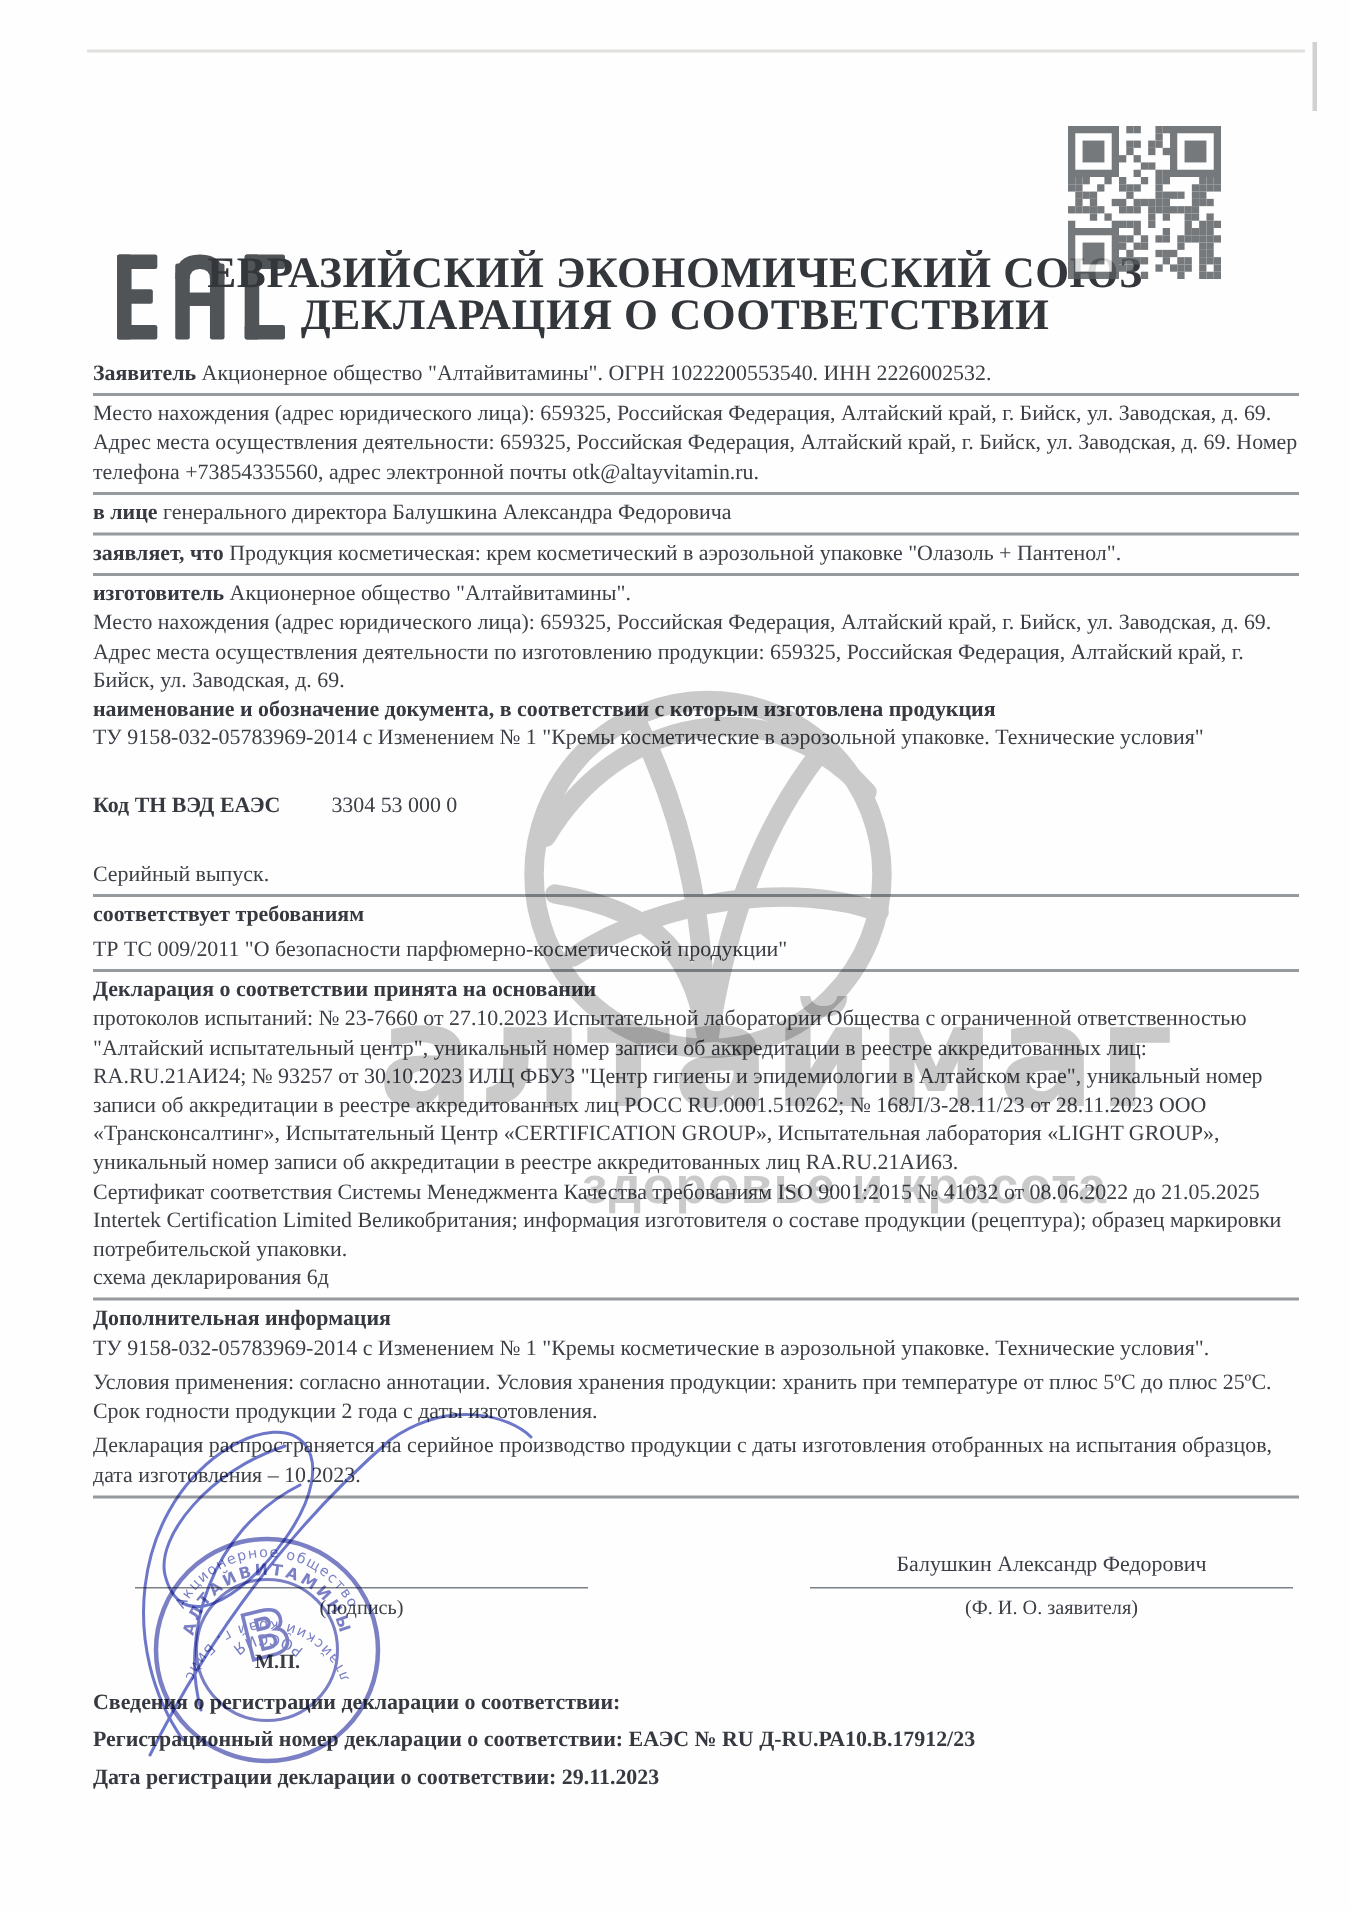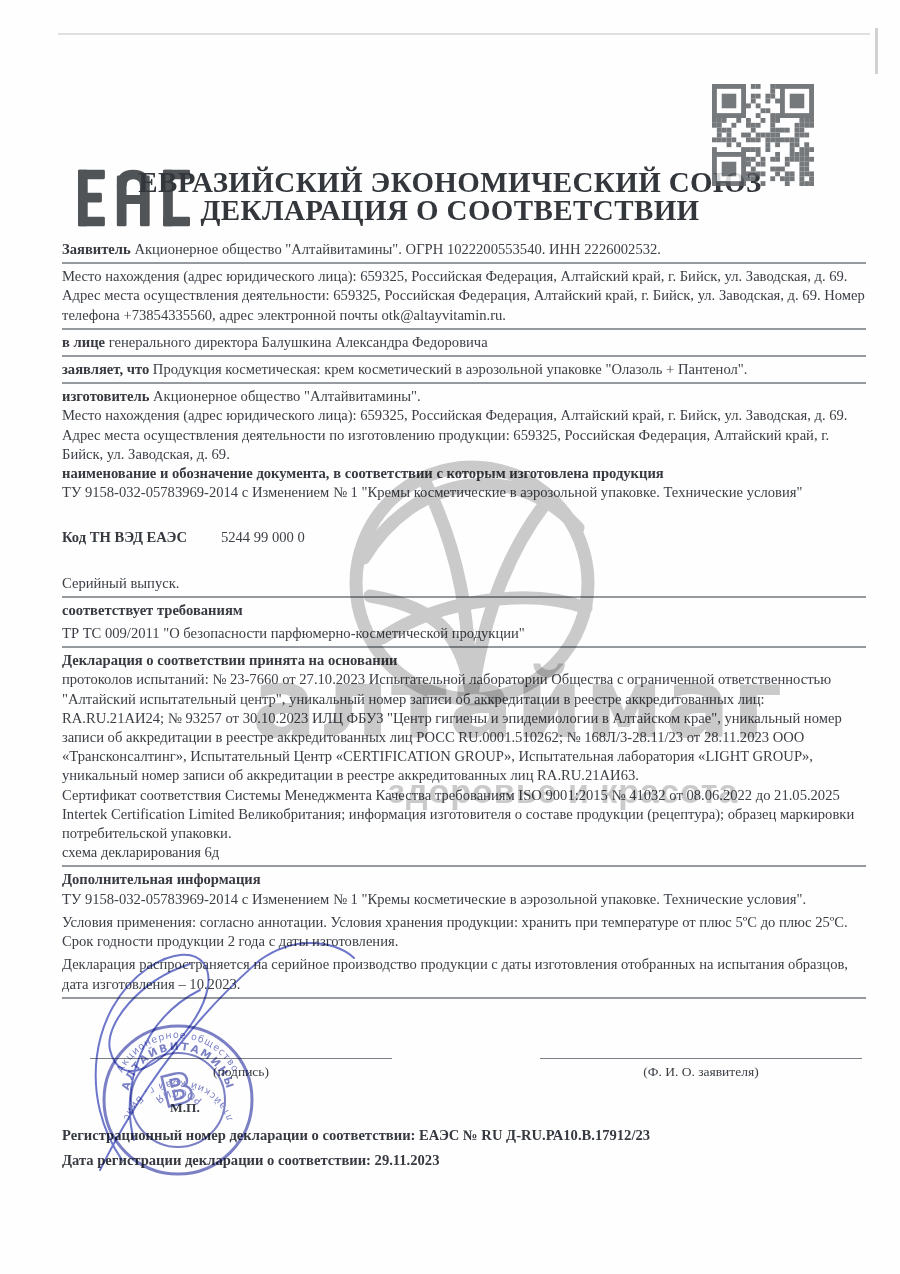--- a/index.html
+++ b/index.html
@@ -247,21 +247,21 @@
     <p><span class="b">заявляет, что</span><span> Продукция косметическая: крем косметический в аэрозольной упаковке "Олазоль + Пантенол".</span></p>
     <div class="hr"></div>
 
     <p><span class="b">изготовитель</span><span> Акционерное общество "Алтайвитамины".</span></p>
     <p>Место нахождения (адрес юридического лица): 659325, Российская Федерация, Алтайский край, г. Бийск, ул. Заводская, д. 69. Адрес места осуществления деятельности по изготовлению продукции: 659325, Российская Федерация, Алтайский край, г. Бийск, ул. Заводская, д. 69.</p>
 
     <p class="b">наименование и обозначение документа, в соответствии с которым изготовлена продукция</p>
     <p>ТУ 9158-032-05783969-2014 с Изменением № 1 "Кремы косметические в аэрозольной упаковке. Технические условия"</p>
 
     <div class="gap26"></div>
-    <p class="tnved"><span class="b">Код ТН ВЭД ЕАЭС</span><span class="val">5244 99 000 0</span></p>
+    <p class="tnved"><span class="b">Код ТН ВЭД ЕАЭС</span><span class="val">3304 53 000 0</span></p>
     <div class="gap26"></div>
 
     <p>Серийный выпуск.</p>
     <div class="hr"></div>
     <p class="b">соответствует требованиям</p>
     <div class="gap4"></div>
     <p>ТР ТС 009/2011 "О безопасности парфюмерно-косметической продукции"</p>
     <div class="hr"></div>
 
     <p class="b">Декларация о соответствии принята на основании</p>
@@ -273,29 +273,31 @@
     <p class="b">Дополнительная информация</p>
     <p>ТУ 9158-032-05783969-2014 с Изменением № 1 "Кремы косметические в аэрозольной упаковке. Технические условия".</p>
     <div class="gap4"></div>
     <p>Условия применения: согласно аннотации. Условия хранения продукции: хранить при температуре от плюс 5ºС до плюс 25ºС. Срок годности продукции 2 года с даты изготовления.</p>
     <div class="gap4"></div>
     <p>Декларация распространяется на серийное производство продукции с даты изготовления отобранных на испытания образцов, дата изготовления – 10.2023.</p>
     <div class="hr"></div>
 
 
     <div class="sigzone">
+      <div class="sig-name">Балушкин Александр Федорович</div>
       <div class="sig-line left"></div>
       <div class="sig-line right"></div>
       <div class="sig-cap left">(подпись)</div>
       <div class="sig-cap right">(Ф. И. О. заявителя)</div>
       <div class="mp">М.П.</div>
     </div>
 
     <div class="gap26"></div>
     <div class="reg">
+      <p class="b">Сведения о регистрации декларации о соответствии:</p>
       <p class="b">Регистрационный номер декларации о соответствии: ЕАЭС № RU Д-RU.РА10.В.17912/23</p>
       <p class="b">Дата регистрации декларации о соответствии: 29.11.2023</p>
     </div>
   </div>
 
   <svg class="wm wm-logo" width="262" height="290" viewBox="0 0 262 290" fill="none" stroke="#c6c6c6" stroke-width="13" stroke-linecap="round">
     <circle cx="130" cy="145" r="116"></circle>
     <path d="M130 258 C120 200 100 170 28 158"></path>
     <path d="M130 258 C140 190 160 120 206 62"></path>
     <path d="M130 258 C126 180 120 120 84 46"></path>

